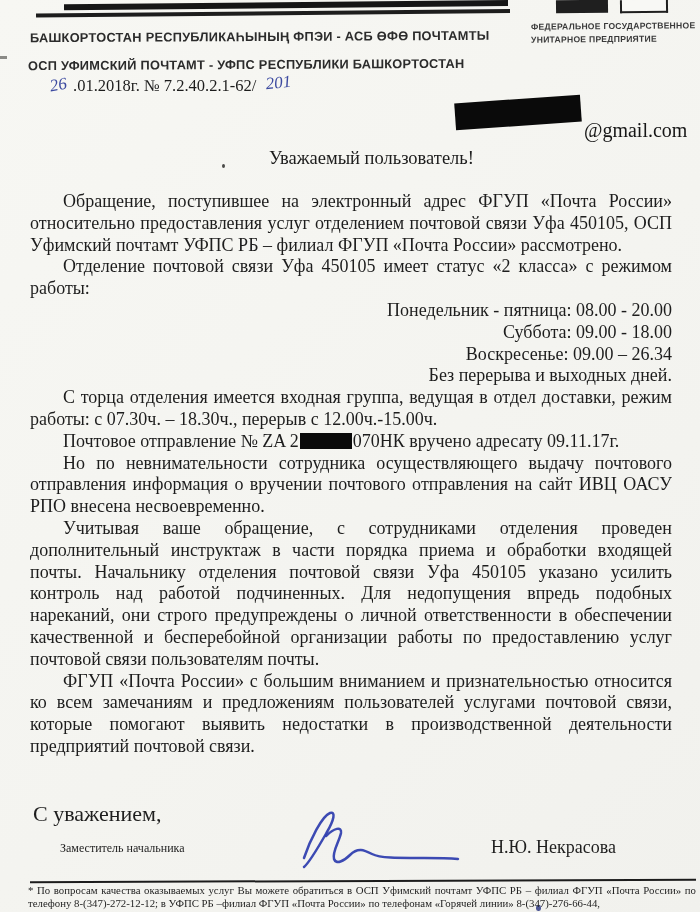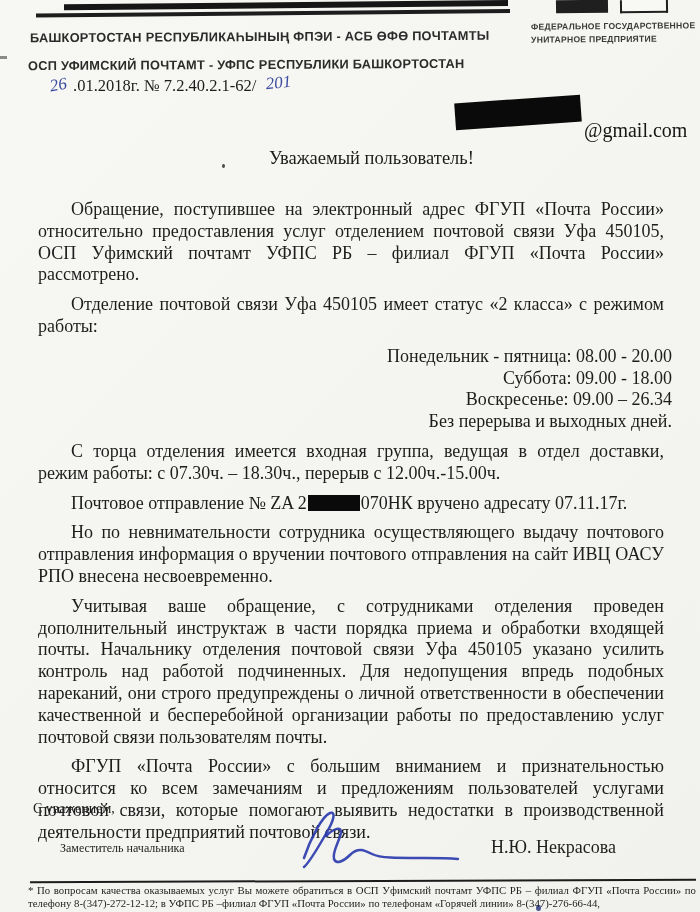--- a/index.html
+++ b/index.html
@@ -26,25 +26,25 @@
   .hw-day{transform:rotate(-10deg) translateY(-1px);font-size:17px;}
   .hw-num{transform:rotate(-6deg) translateY(-3px);margin-left:10px;font-size:17px;}
   .ref-static{margin-left:6px;}
   
   .redact-email{position:absolute;left:455px;top:99px;width:126px;height:27px;background:#0a0a0a;transform:rotate(-4deg);}
   .email-text{position:absolute;left:584px;top:119px;font-size:20px;color:#161616;white-space:nowrap;}
   
   .salutation{position:absolute;left:252px;top:148px;font-size:18.5px;color:#1c1c1c;white-space:nowrap;margin-left:17px;}
   
   .body-flow{position:absolute;left:30px;top:191px;width:642px;font-size:18px;line-height:21.8px;text-align:justify;color:#1d1d1d;}
-  .body-flow p{margin:8px;text-indent:33px;font-family:Liberation Serif, serif;}
+  .body-flow p{margin:0;text-indent:33px;font-family:Liberation Serif, serif;}
   .sched{padding-left:33px;white-space:nowrap;text-align:right;}
   .redact-inline{display:inline-block;width:52px;height:16px;background:#0a0a0a;vertical-align:-2px;margin:0 1px;}
   
-  .regards{position:absolute;left:33px;top:801px;font-size:14px;}
+  .regards{position:absolute;left:33px;top:801px;font-size:22px;}
   .position-title{position:absolute;left:60px;top:841px;font-size:12px;}
   .signer-name{position:absolute;left:491px;top:837px;font-size:18px;white-space:nowrap;}
   .signature{position:absolute;left:286px;top:810px;}
   .signature path{fill:none;stroke:#2c3cae;stroke-width:2.5;stroke-linecap:round;opacity:.92;}
   
   .footer-rule{position:absolute;left:30px;top:880px;width:666px;height:1.8px;background:#1c1c1c;transform:rotate(-0.2deg);}
   .footer-note{position:absolute;left:28px;top:884px;width:668px;font-size:10.8px;line-height:12.9px;text-align:justify;color:#242424;}
 </style>
 </head>
 <body>
@@ -74,21 +74,21 @@
   <div class="salutation">Уважаемый пользователь!</div>
 
   <div class="body-flow">
     <p>Обращение, поступившее на электронный адрес ФГУП «Почта России» относительно предоставления услуг отделением почтовой связи Уфа 450105, ОСП Уфимский почтамт УФПС РБ – филиал ФГУП «Почта России» рассмотрено.</p>
     <p>Отделение почтовой связи Уфа 450105 имеет статус «2 класса» с режимом работы:</p>
     <div class="sched">Понедельник - пятница: 08.00 - 20.00</div>
     <div class="sched">Суббота:  09.00 - 18.00</div>
     <div class="sched">Воскресенье: 09.00 – 26.34</div>
     <div class="sched">Без перерыва и выходных дней.</div>
     <p>С торца отделения имеется входная группа, ведущая в отдел доставки, режим работы: с 07.30ч. – 18.30ч., перерыв с 12.00ч.-15.00ч.</p>
-    <p><span>Почтовое отправление № ZA 2</span><span class="redact-inline"></span><span>070НК вручено адресату 07.11.17г.</span></p>
+    <p><span>Почтовое отправление № ZA 2</span><span class="redact-inline"></span><span>070НК вручено адресату 09.11.17г.</span></p>
     <p>Но по невнимательности сотрудника осуществляющего выдачу почтового отправления информация о вручении почтового отправления на сайт ИВЦ ОАСУ РПО внесена несвоевременно.</p>
     <p>Учитывая ваше обращение, с сотрудниками отделения проведен дополнительный инструктаж в части порядка приема и обработки входящей почты. Начальнику отделения почтовой связи Уфа 450105 указано усилить контроль над работой подчиненных. Для недопущения впредь подобных нареканий, они строго предупреждены о личной ответственности в обеспечении качественной и бесперебойной организации работы по предоставлению услуг почтовой связи пользователям почты.</p>
     <p>ФГУП «Почта России» с большим вниманием и признательностью относится ко всем замечаниям и предложениям пользователей услугами почтовой связи, которые помогают выявить недостатки в производственной деятельности предприятий почтовой связи.</p>
   </div>
 
   <div class="regards">С уважением,</div>
   <div class="position-title">Заместитель начальника</div>
   <svg class="signature" width="182" height="62" viewBox="0 0 182 62" xmlns="http://www.w3.org/2000/svg">
     <path d="M18,48 C24,30 36,6 44,3 C50,1 48,10 41,22 C33,36 24,52 18,57"></path>
     <path d="M40,26 C48,18 56,16 55,23 C53,32 46,42 48,49 C50,55 58,51 64,45 C72,37 78,40 86,44 C100,51 140,46 172,49"></path>

